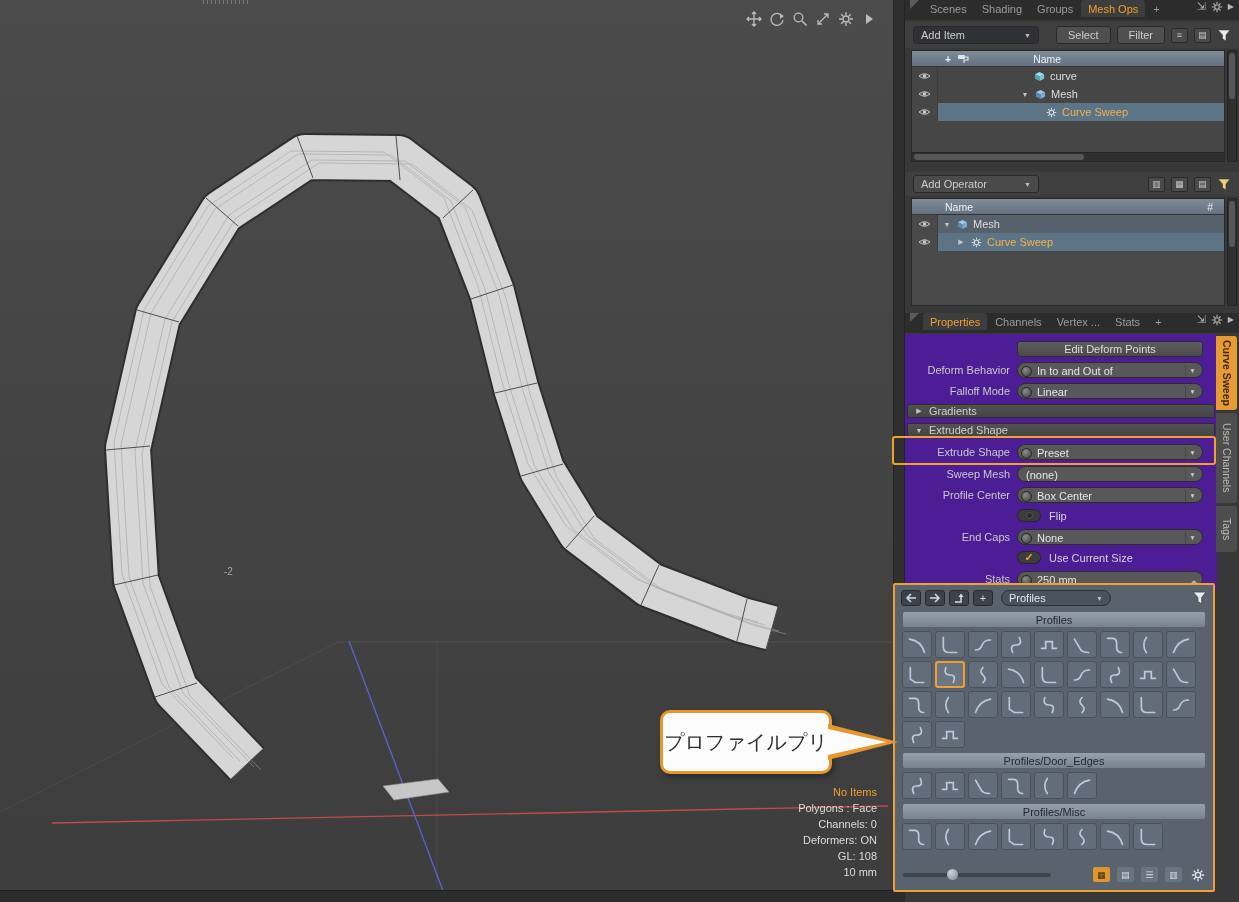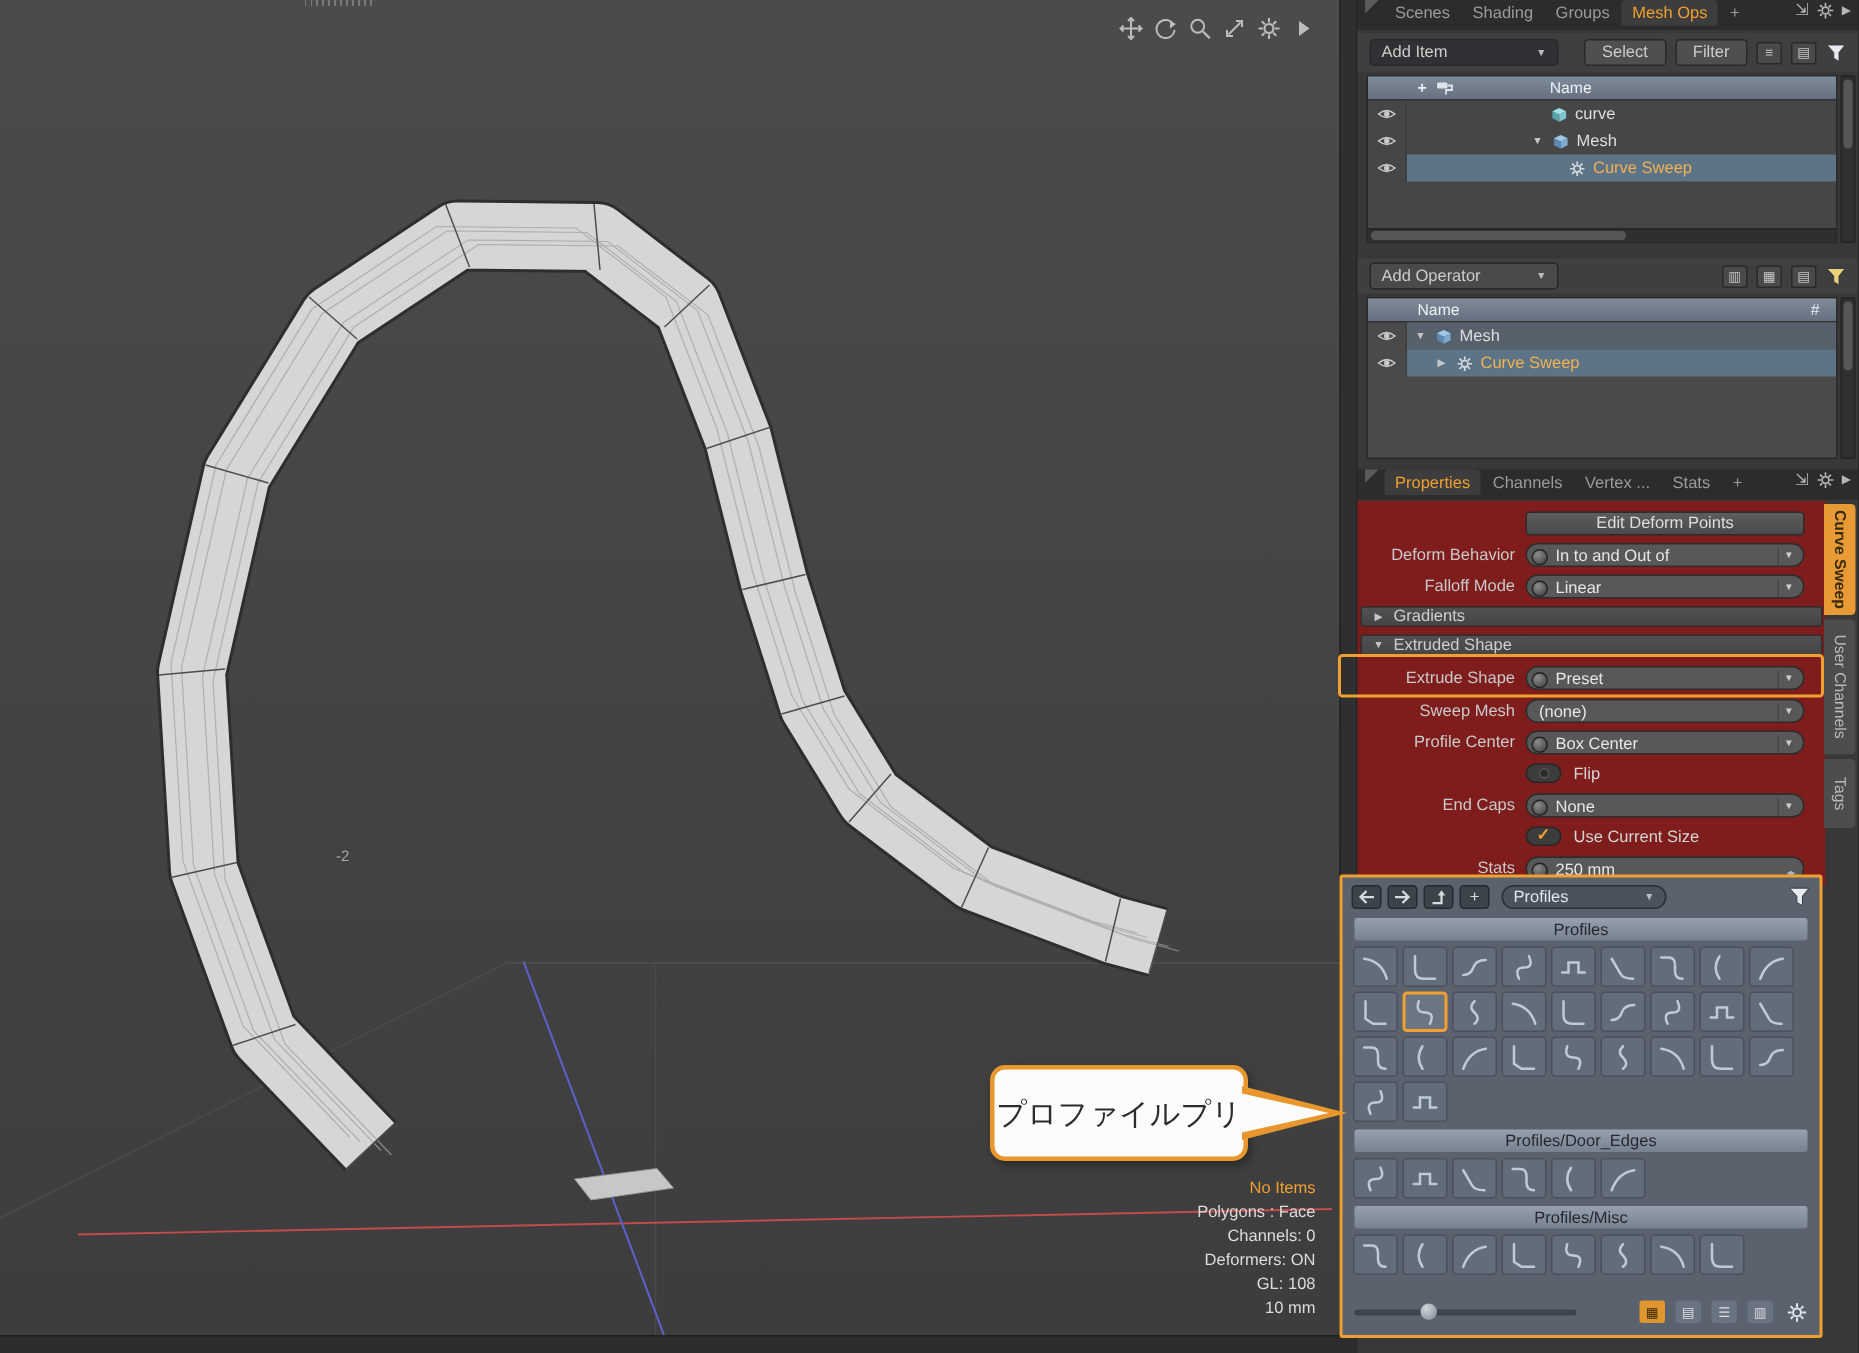--- a/index.html
+++ b/index.html
@@ -38,21 +38,21 @@
 .rowc.sel .lbl{color:#f2b152}
 .lbl{white-space:nowrap}
 .b{font-weight:bold;color:#fff}
 .disc{font-size:7px;color:#c5c5c5;width:10px;text-align:center;flex:none}
 .hscroll{margin-top:auto;height:9px;background:#2f2f2f;border-top:1px solid #232323;position:relative}
 .hscroll .handle{position:absolute;left:2px;top:1px;height:6px;width:170px;background:#575757;border-radius:3px}
 .vscroll{position:absolute;left:322px;width:10px;background:#2f2f2f;border:1px solid #232323;border-radius:2px}
 .vscroll .handle{position:absolute;left:1px;right:1px;top:2px;height:46px;background:#575757;border-radius:3px}
 .hashcol{margin-left:auto;padding-right:6px;color:#e8edf2}
 
-.form{position:absolute;left:0;top:334px;width:312px;height:256px;background:#7f1d1d}
+.form{position:absolute;left:0;top:334px;width:312px;height:256px;background:#4c1d95}
 .frow{position:absolute;left:0;width:312px;height:17px;display:flex;align-items:center}
 .flabel{width:112px;text-align:right;padding-right:7px;color:#c9c9c9;flex:none;white-space:nowrap}
 .fctrl{width:186px;height:16px;background:#585858;border:1px solid #2c2c2c;border-radius:8px;display:flex;align-items:flex-end;padding:0 3px;color:#e6e6e6;cursor:pointer}
 .fctrl .val{flex:1;padding-left:5px;white-space:nowrap}
 .fctrl .dd{width:14px;height:12px;border-left:1px solid #474747;display:flex;align-items:center;justify-content:center;font-size:6.5px;color:#ccc;flex:none}
 .knob{width:11px;height:11px;border-radius:50%;background:radial-gradient(circle at 35% 30%,#8c8c8c,#3c3c3c);border:1px solid #242424;flex:none}
 .fbtn{width:186px;height:16px;background:linear-gradient(#5d5d5d,#4a4a4a);border:1px solid #2c2c2c;border-radius:3px;color:#ddd;display:flex;align-items:center;justify-content:center;cursor:pointer}
 .fsec{position:absolute;left:2px;width:308px;height:14px;background:linear-gradient(#515151,#454545);border:1px solid #2e2e2e;border-radius:2px;color:#cfcfcf;display:flex;align-items:center;gap:5px;padding:0 6px;cursor:pointer}
 .chk{width:24px;height:13px;background:#3c3c3c;border:1px solid #262626;border-radius:7px;display:flex;align-items:center;justify-content:center;cursor:pointer;flex:none}
 .chk .dot{width:7px;height:7px;border-radius:50%;background:#2b2b2b;border:1px solid #565656}

